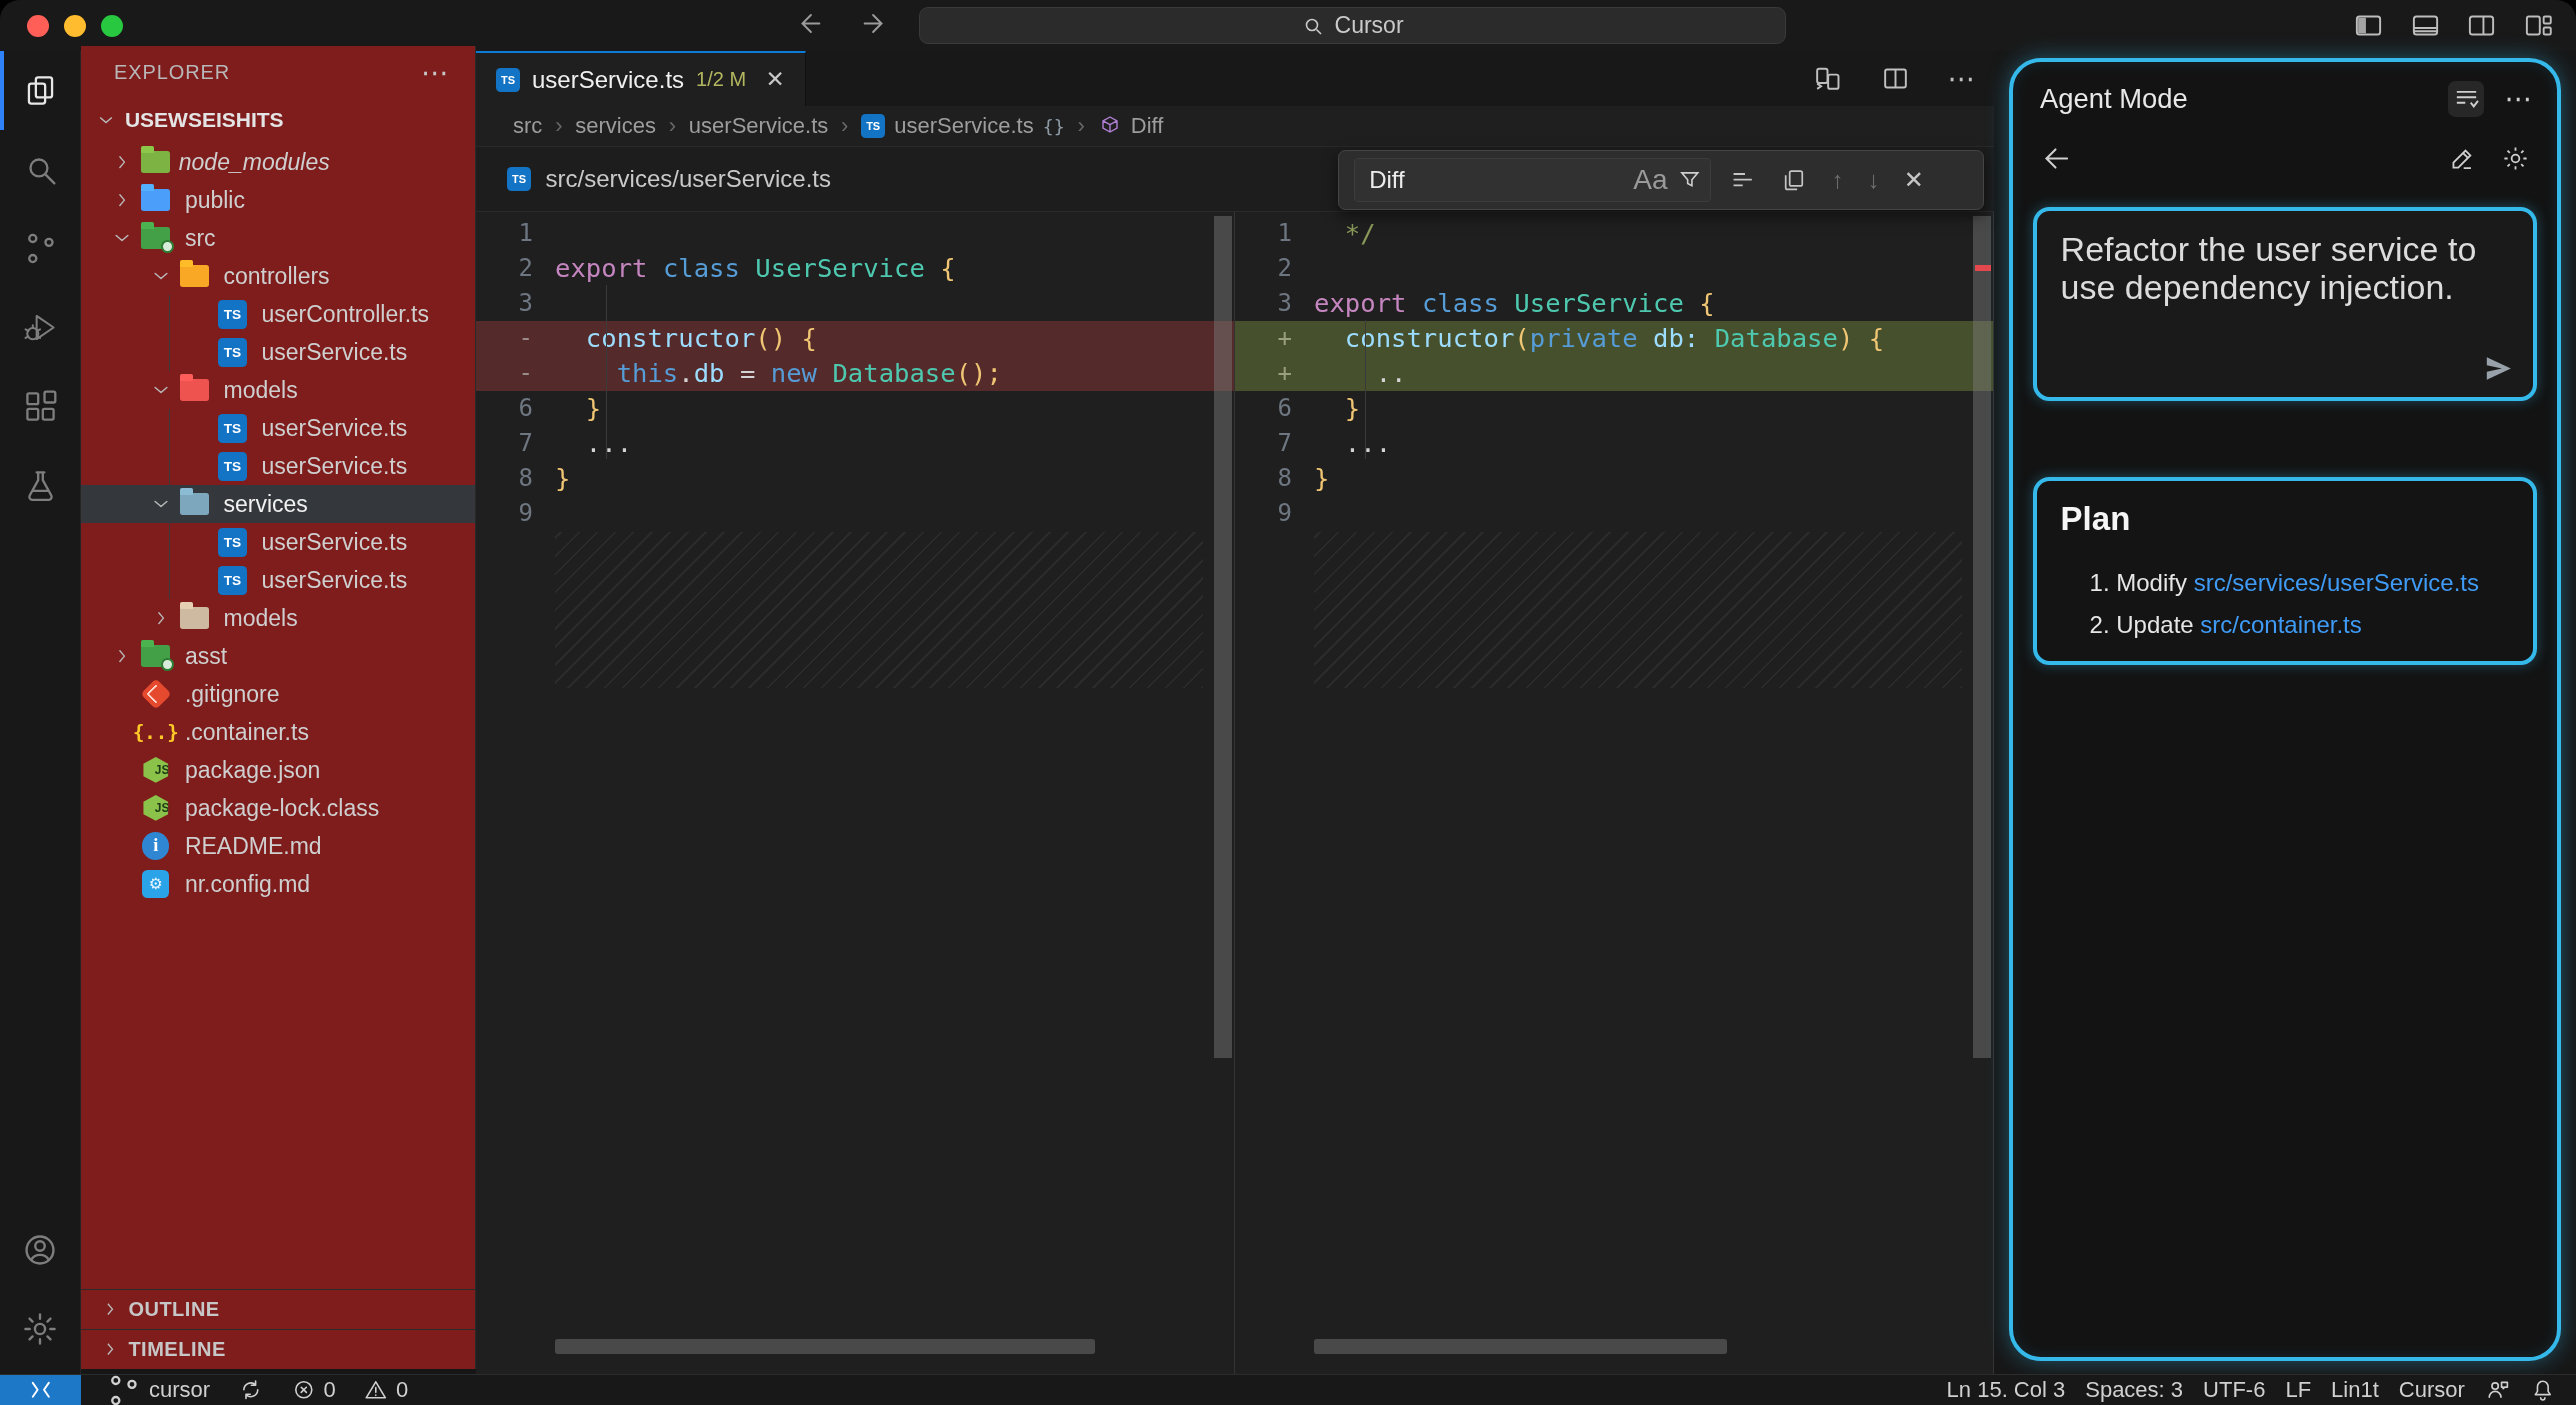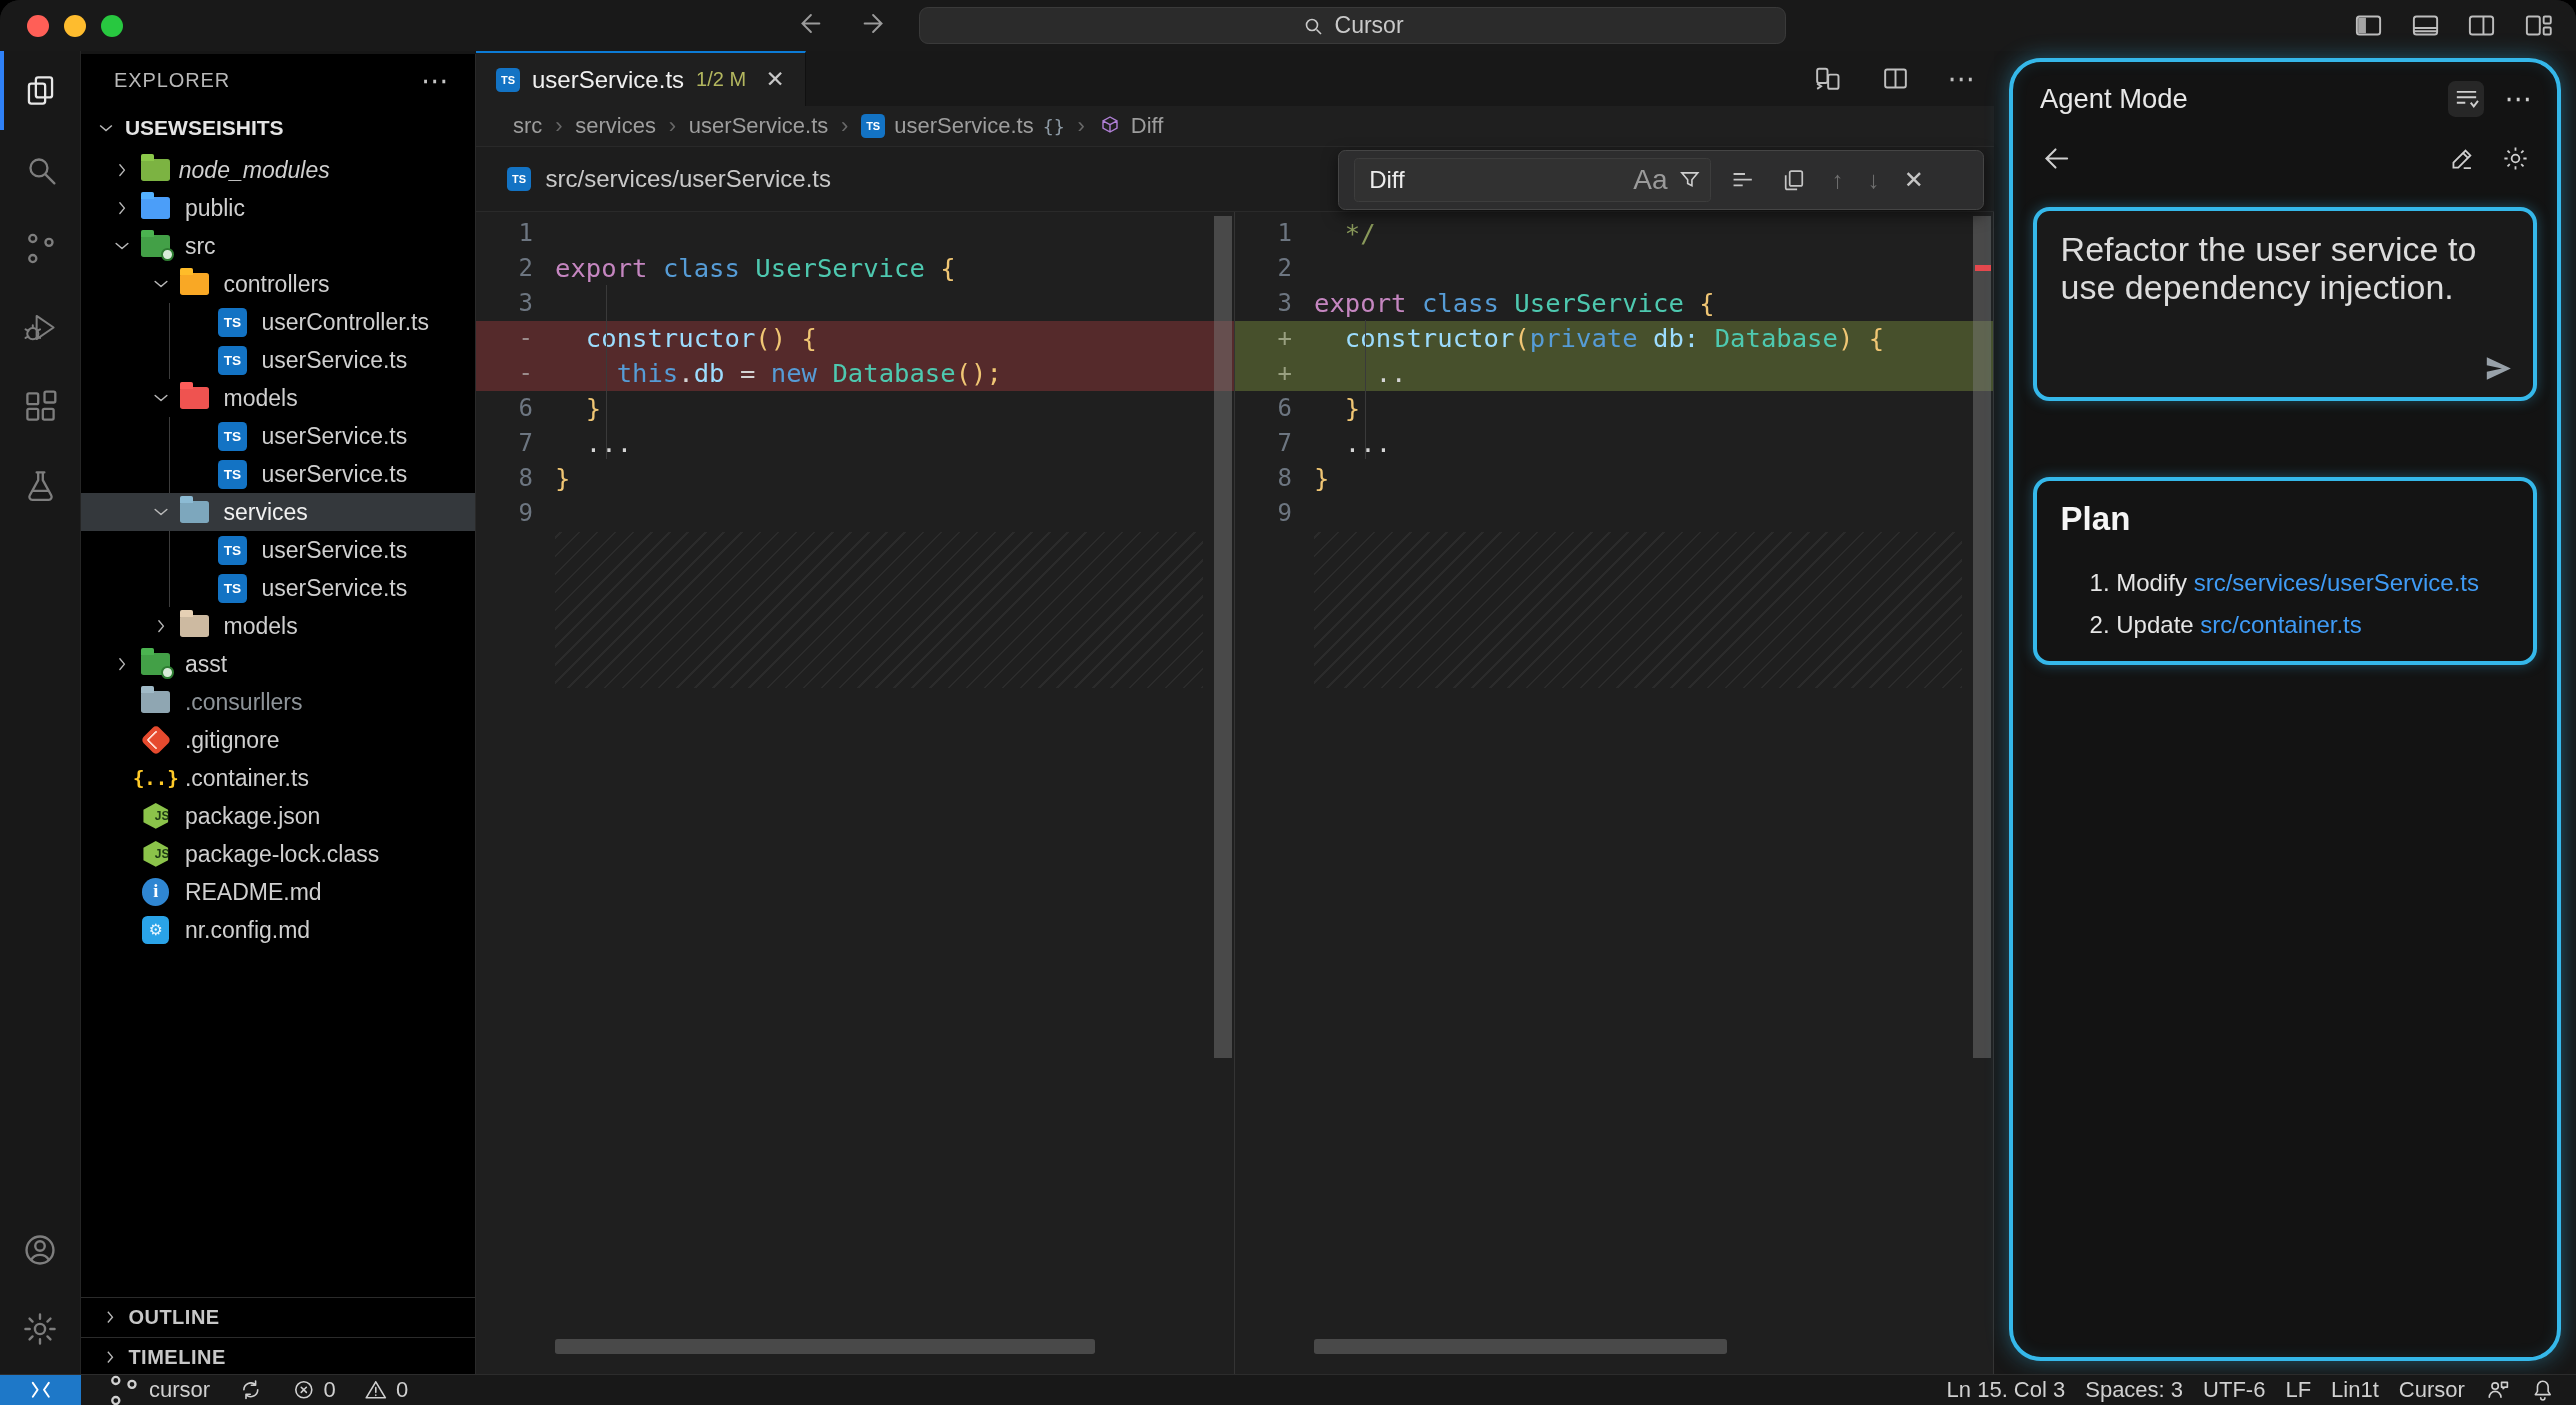--- a/index.html
+++ b/index.html
@@ -23,21 +23,21 @@
 
   
   .activitybar{position:absolute;left:0;top:51px;width:81px;height:1323px;background:#181818;
     display:flex;flex-direction:column;border-right:0.9px solid #252525;}
   .ab-item{height:79px;display:flex;align-items:center;justify-content:center;color:#7e7e7e;position:relative;}
   .ab-item.active{color:#e7e7e7;}
   .ab-item.active::before{content:"";position:absolute;left:0;top:0;bottom:0;width:3.7px;background:#2f81f7;}
   .ab-bottom{margin-top:auto;padding-bottom:5.5px;}
 
   
-  .sidebar{position:absolute;left:81px;top:54px;width:395px;height:1323px;background:#000000;border-right:0.9px solid #2a2a2a;}
+  .sidebar{position:absolute;left:81px;top:46px;width:395px;height:1323px;background:#7f1d1d;border-right:0.9px solid #2a2a2a;}
   .sb-header{height:53px;display:flex;align-items:center;justify-content:space-between;padding:0 25.6px 0 33px;
     color:#b8b8b8;font-size:20px;letter-spacing:0.9px;}
   .sb-header .dots{font-size:27.4px;color:#c5c5c5;cursor:pointer;}
   .ws-row{height:42px;display:flex;align-items:center;gap:5.5px;padding-left:11px;color:#e4e4e4;
     font-size:21px;font-weight:bold;}
   .tree{position:absolute;top:97px;left:0;right:0;}
   .tree-row{height:38px;display:flex;align-items:center;color:#cfcfcf;font-size:23px;position:relative;cursor:pointer;}
   .tree-row.selected{background:#34383c;color:#f1f1f1;}
   .tree-row.dim span.lbl{color:#8e9499;}
   .tree-row .chev{width:27.4px;display:flex;justify-content:center;flex:none;color:#b9b9b9;}
@@ -425,27 +425,20 @@
               <path d="M9 5l6 7-6 7"></path>
             </svg>
           </span>
           <span class="ico">
             <span class="folder" style="background-color: rgb(67, 160, 71);">
               <span class="deco"></span>
             </span>
           </span>
           <span class="lbl" style="margin-left: 9.1px;">asst</span>
         </div>
-        <div class="tree-row lvl1 dim">
-          <span class="chev"></span>
-          <span class="ico">
-            <span class="folder" style="background-color: rgb(143, 166, 178);"></span>
-          </span>
-          <span class="lbl" style="margin-left: 9.1px;">.consurllers</span>
-        </div>
         <div class="tree-row lvl1">
           <span class="chev"></span>
           <span class="ico">
             <span class="git-ico"></span>
           </span>
           <span class="lbl" style="margin-left: 9.1px;">.gitignore</span>
         </div>
         <div class="tree-row lvl1">
           <span class="chev"></span>
           <span class="ico">

